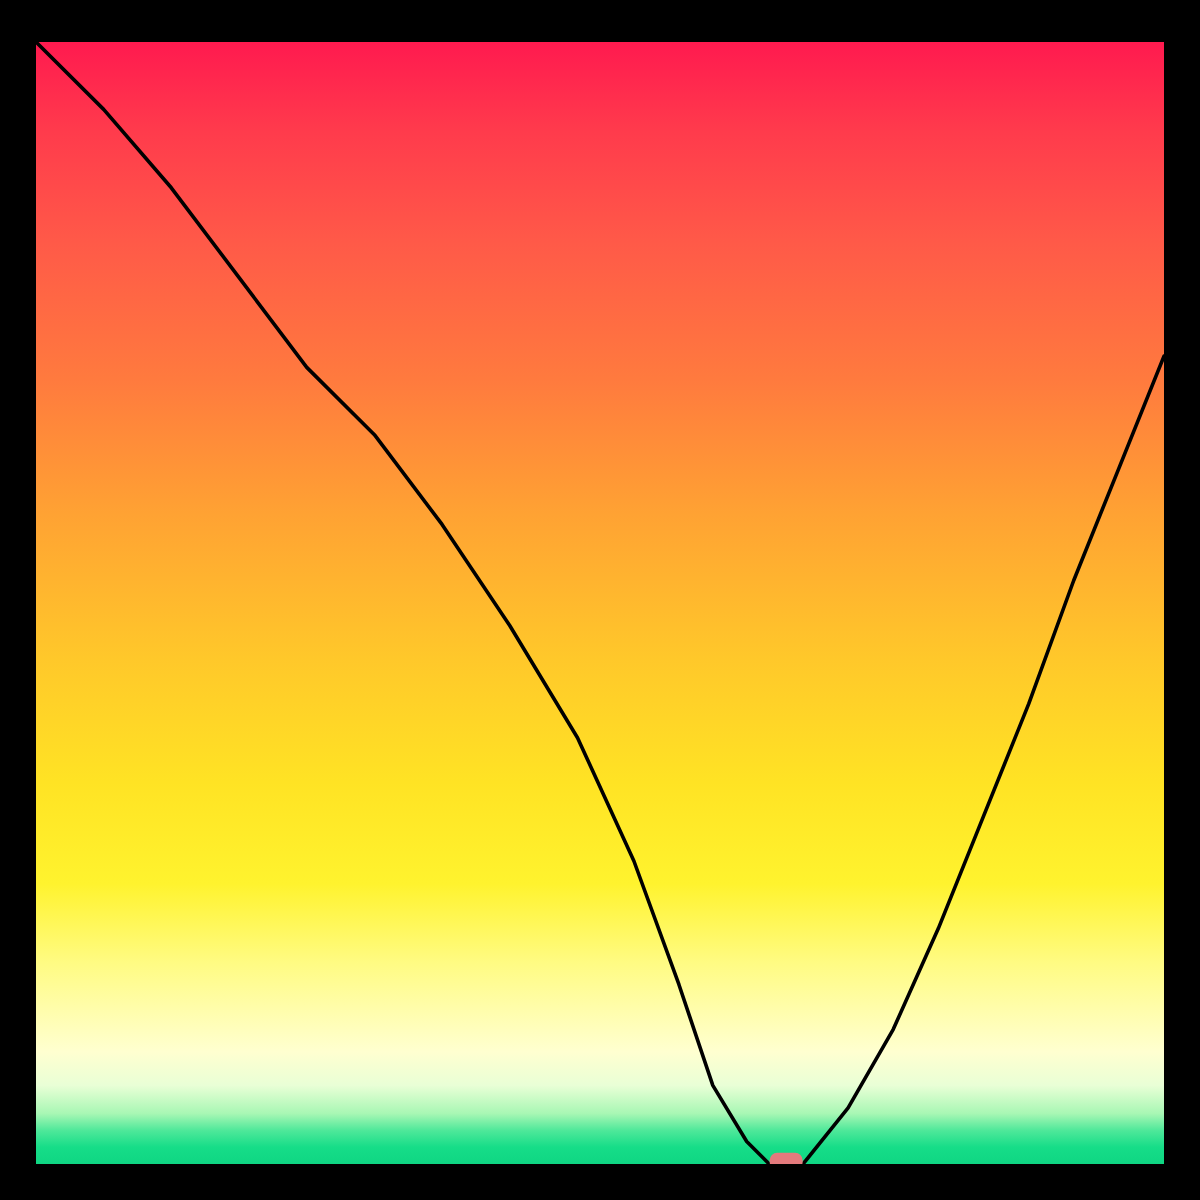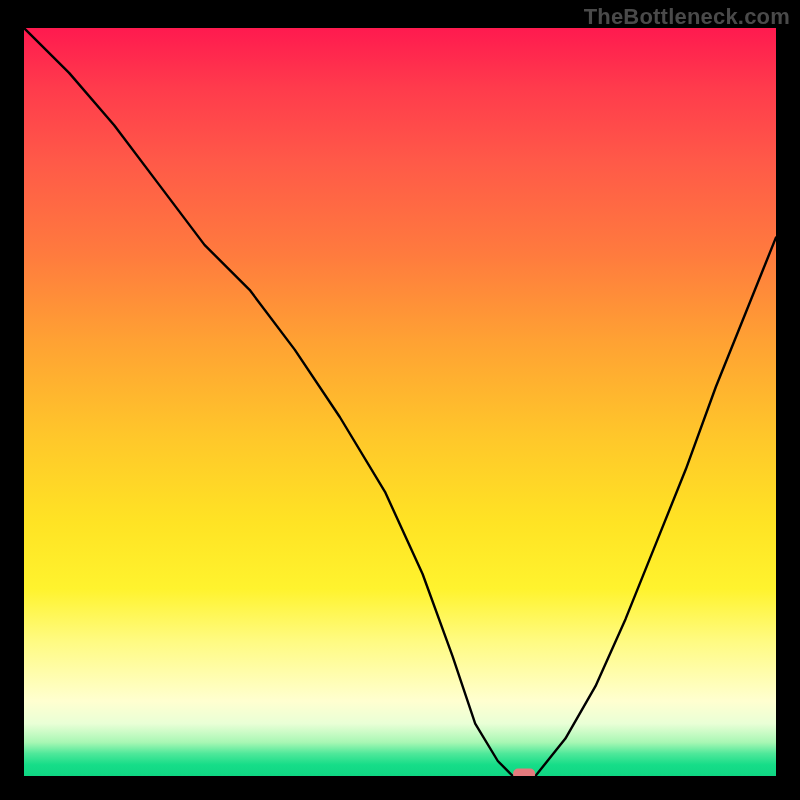--- a/index.html
+++ b/index.html
@@ -71,21 +71,20 @@
   }
   .marker {
     fill: #e47a7d;
     stroke: none;
   }
 </style>
 </head>
 <body>
 
 <div class="frame">
-  <div class="watermark">TheBottleneck.com</div>
 
   <div class="plot">
     <svg class="curve-svg" viewBox="0 0 752 748" preserveAspectRatio="none">
       <path id="curve-path" class="curve-path" d="M0.0 0.0 L45.1 44.9 L90.2 97.2 L135.4 157.1 L180.5 216.9 L225.6 261.8 L270.7 321.6 L315.8 389.0 L361.0 463.8 L398.6 546.0 L428.6 628.3 L451.2 695.6 L473.8 733.0 L488.8 748.0 L511.4 748.0 L541.4 710.6 L571.5 658.2 L601.6 590.9 L631.7 516.1 L661.8 441.3 L691.8 359.0 L721.9 284.2 L752.0 209.4"></path>
       <rect id="min-marker" class="marker" rx="5" ry="5" x="489.1" y="740.5" width="22" height="11" fill="#e47a7d"></rect>
     </svg>
   </div>
 </div>
 
 </body></html>

